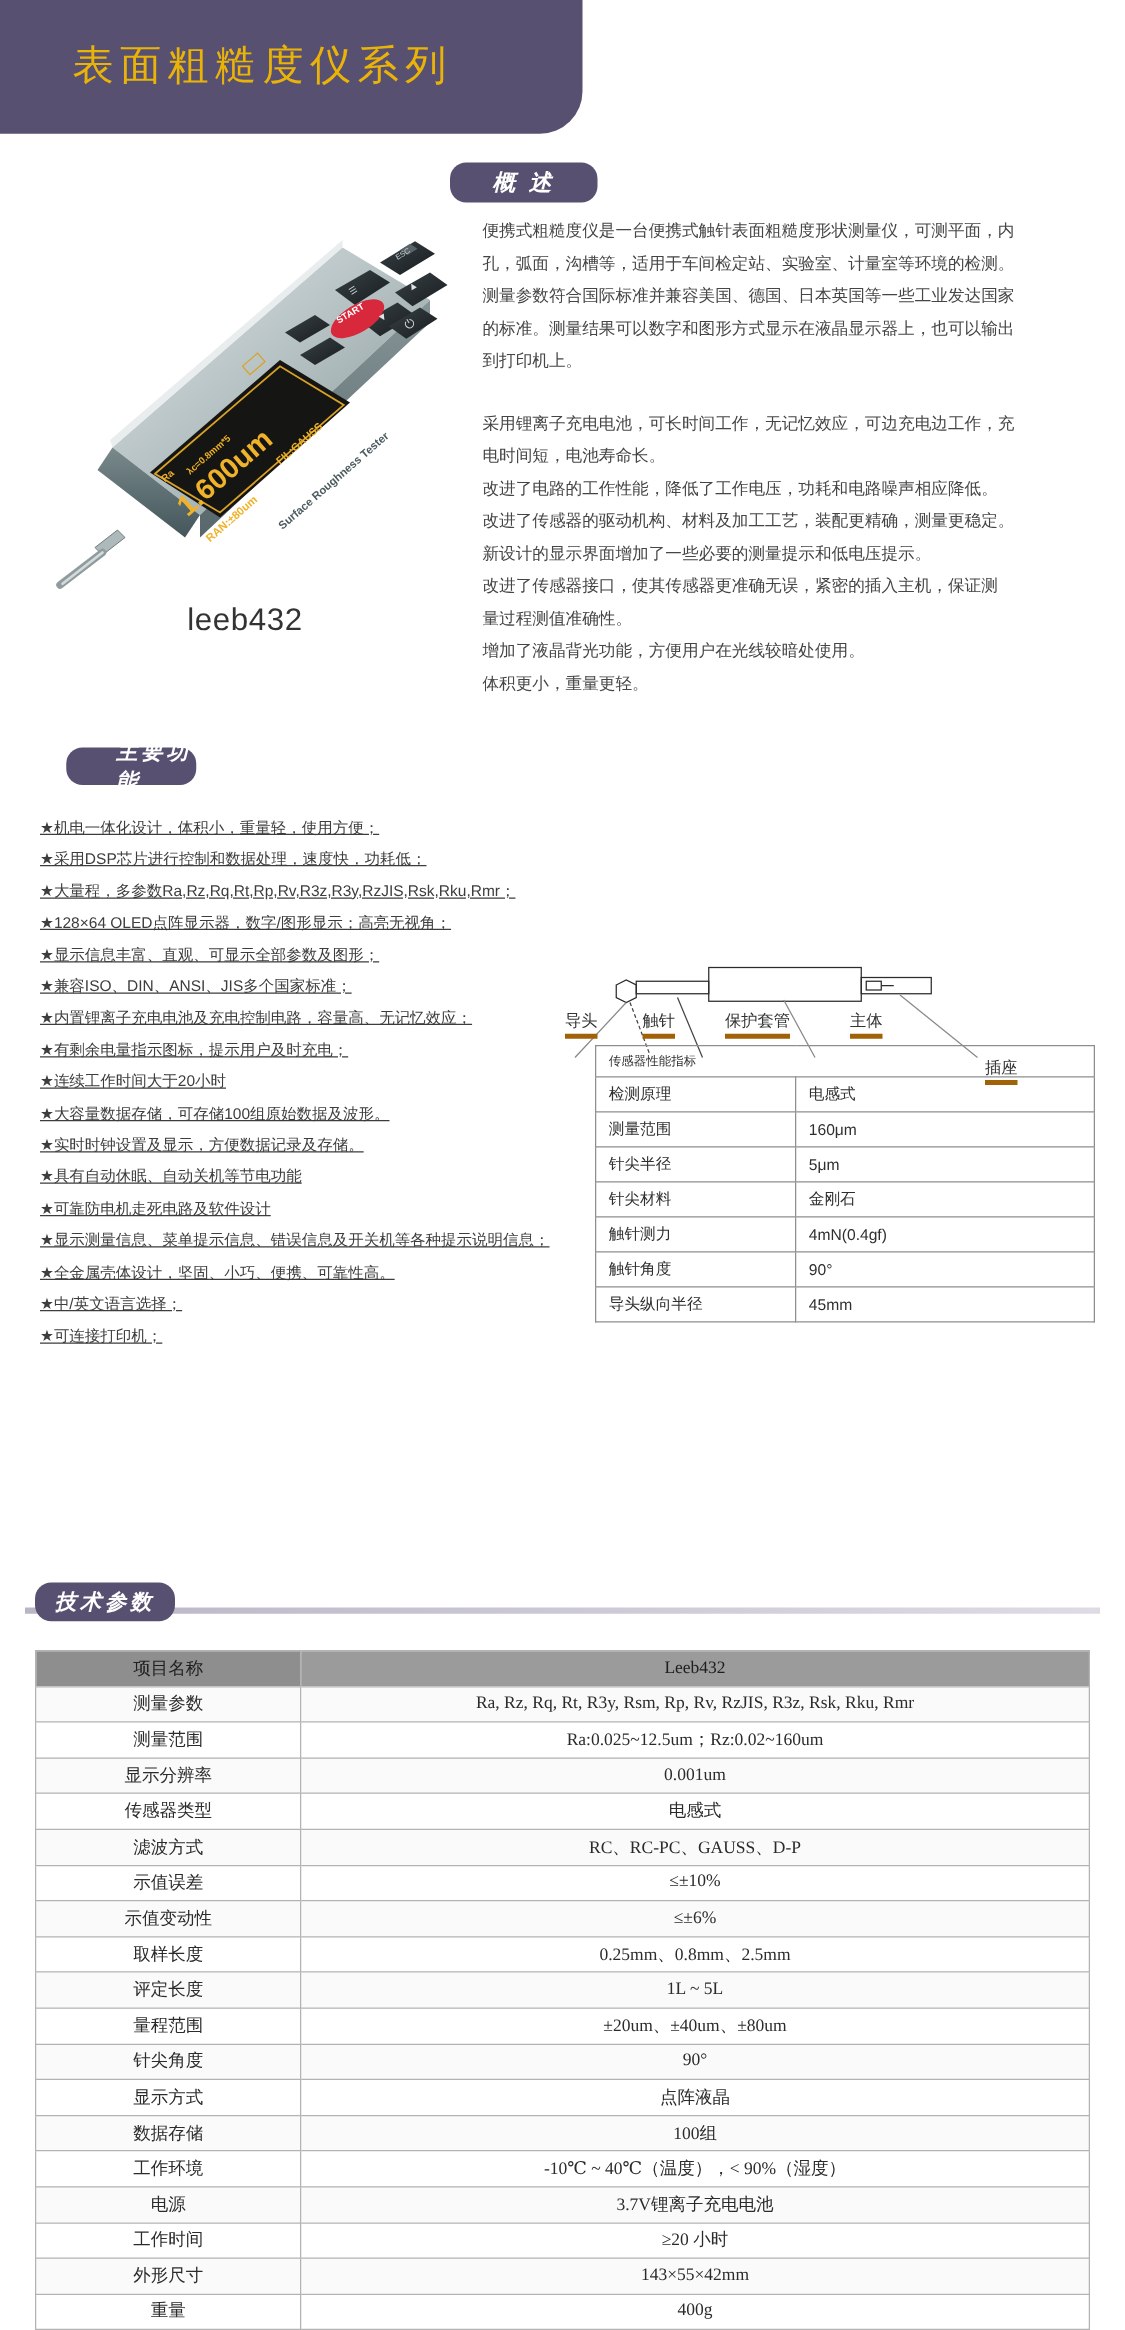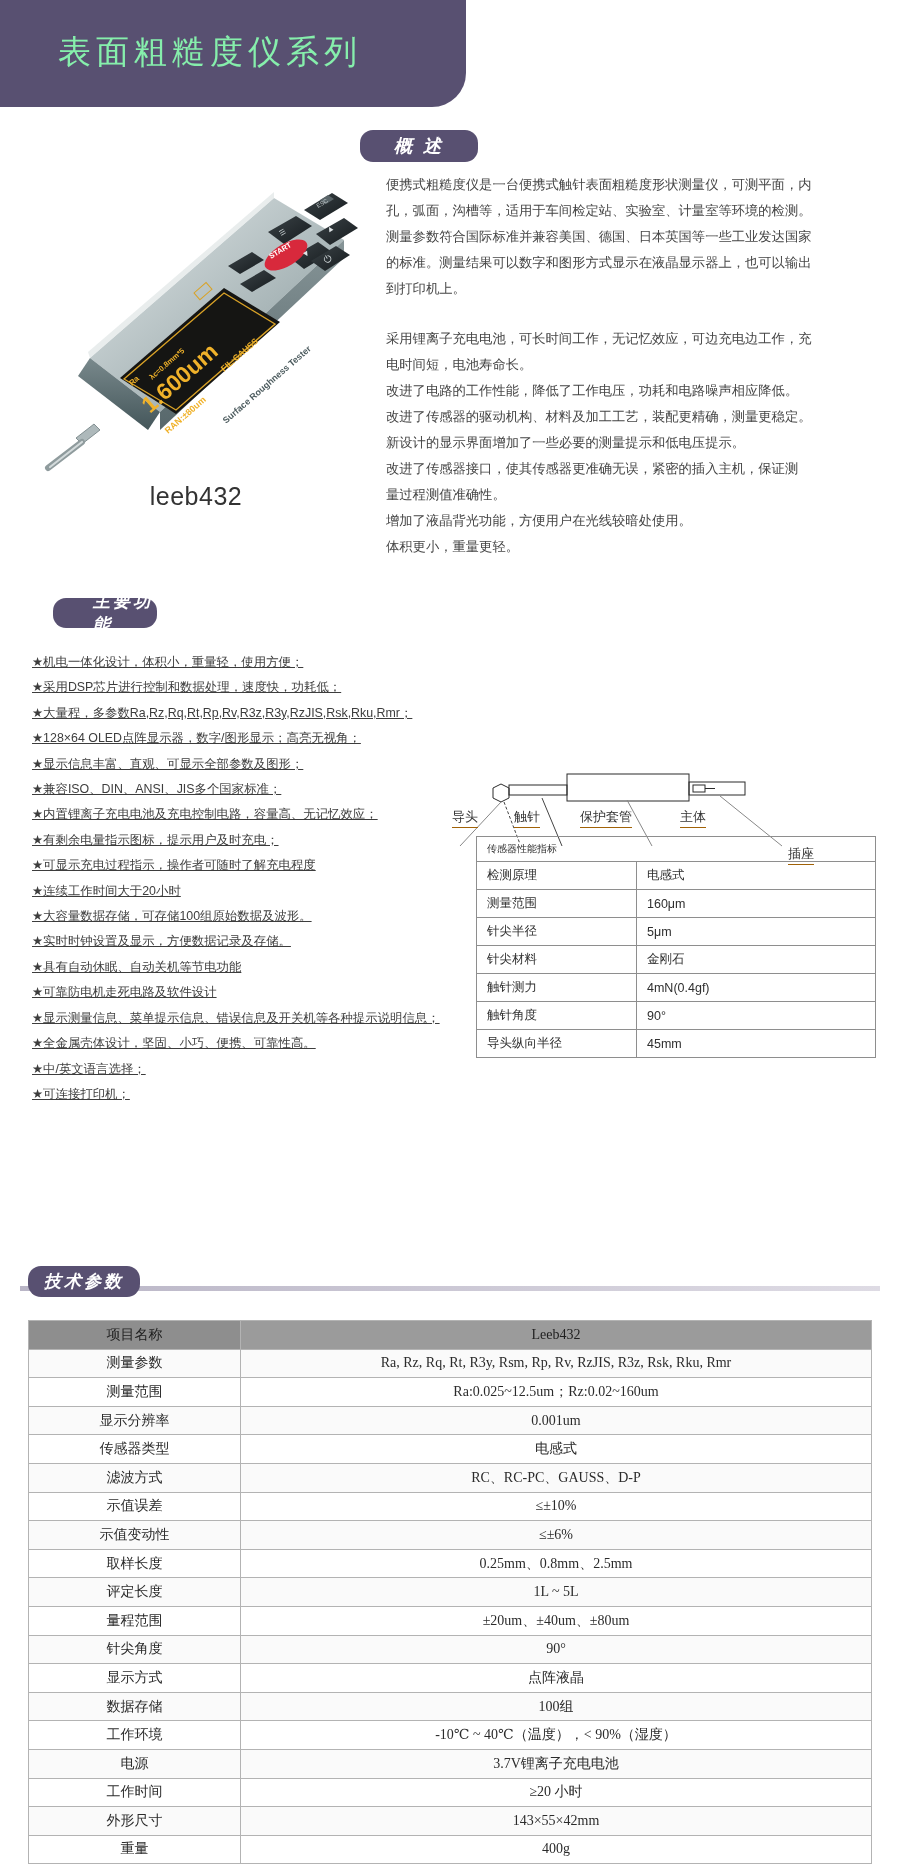--- a/index.html
+++ b/index.html
@@ -14,21 +14,21 @@
 
   
   .header-banner {
     position: absolute; left: 0; top: 0;
     width: 466px; height: 107px;
     background: #585071;
     border-bottom-right-radius: 34px;
   }
   .header-title {
     position: absolute; left: 58px; top: 30px;
-    font-size: 33px; color: #86efac;
+    font-size: 33px; color: #eab308;
     letter-spacing: 5px; font-weight: 500;
     white-space: nowrap;
     font-family: Liberation Serif, serif;
   }
 
   
   .badge-wrap { position: absolute; display: flex; align-items: flex-end; }
   .badge {
     background: #585071; color: #fff;
     border-radius: 13px 13px 13px 13px;
@@ -82,21 +82,21 @@
     position: absolute; left: 452px; top: 760px;
     width: 438px; height: 118px;
   }
   .sensor-labels {
     position: absolute; left: 452px; top: 808px;
     width: 438px; height: 24px;
     font-family: "Liberation Serif", "DejaVu Serif", serif;
     font-size: 13px; color: #333;
   }
   .sensor-labels span {
-    position: absolute; border-bottom: 1px solid #a16207;
+    position: absolute; border-bottom: 4px solid #a16207;
     padding-bottom: 1px; white-space: nowrap;
   }
 
   
   .sensor-table {
     position: absolute; left: 476px; top: 836px;
     width: 400px;
     border-collapse: collapse;
     font-size: 12.5px;
   }
@@ -250,21 +250,20 @@
 
   <div class="func-list">
     <div class="li">★机电一体化设计，体积小，重量轻，使用方便；</div>
     <div class="li">★采用DSP芯片进行控制和数据处理，速度快，功耗低；</div>
     <div class="li">★大量程，多参数Ra,Rz,Rq,Rt,Rp,Rv,R3z,R3y,RzJIS,Rsk,Rku,Rmr；</div>
     <div class="li">★128×64 OLED点阵显示器，数字/图形显示；高亮无视角；</div>
     <div class="li">★显示信息丰富、直观、可显示全部参数及图形；</div>
     <div class="li">★兼容ISO、DIN、ANSI、JIS多个国家标准；</div>
     <div class="li">★内置锂离子充电电池及充电控制电路，容量高、无记忆效应；</div>
     <div class="li">★有剩余电量指示图标，提示用户及时充电；</div>
-    <div class="li">★可显示充电过程指示，操作者可随时了解充电程度</div>
     <div class="li">★连续工作时间大于20小时</div>
     <div class="li">★大容量数据存储，可存储100组原始数据及波形。</div>
     <div class="li">★实时时钟设置及显示，方便数据记录及存储。</div>
     <div class="li">★具有自动休眠、自动关机等节电功能</div>
     <div class="li">★可靠防电机走死电路及软件设计</div>
     <div class="li">★显示测量信息、菜单提示信息、错误信息及开关机等各种提示说明信息；</div>
     <div class="li">★全金属壳体设计，坚固、小巧、便携、可靠性高。</div>
     <div class="li">★中/英文语言选择；</div>
     <div class="li">★可连接打印机；</div>
   </div>

